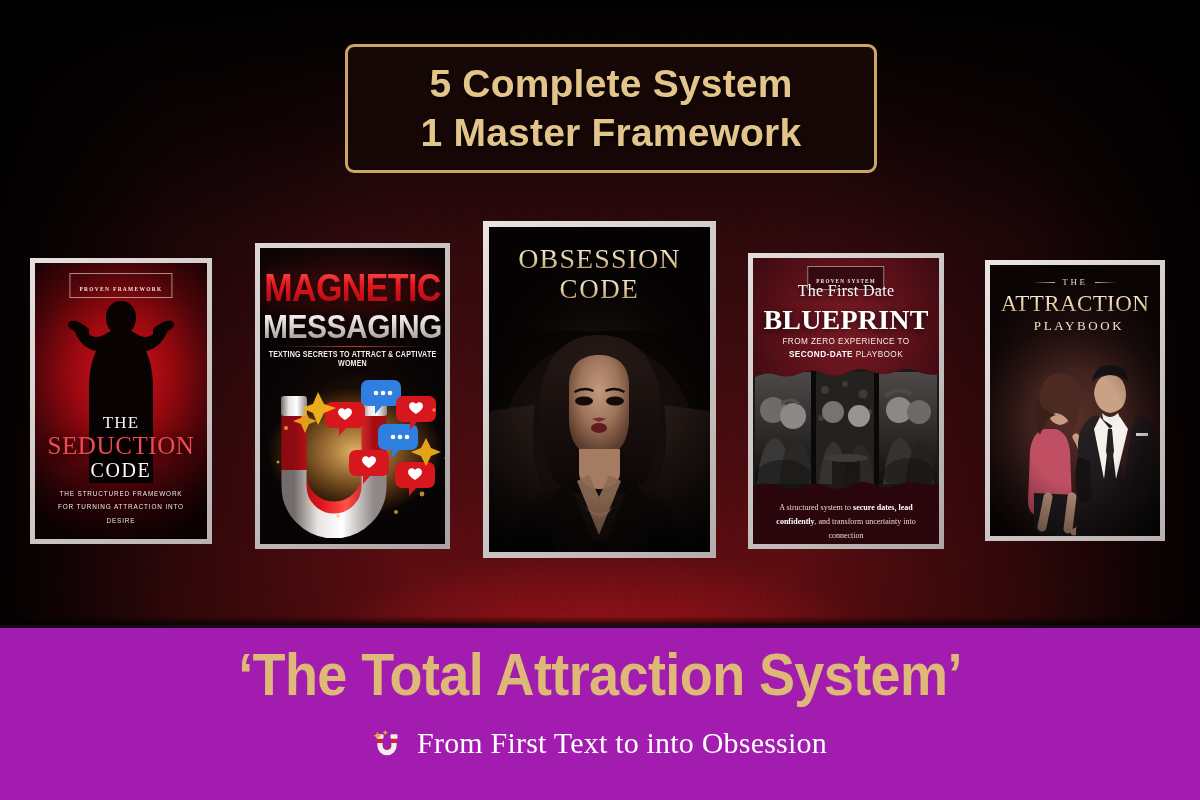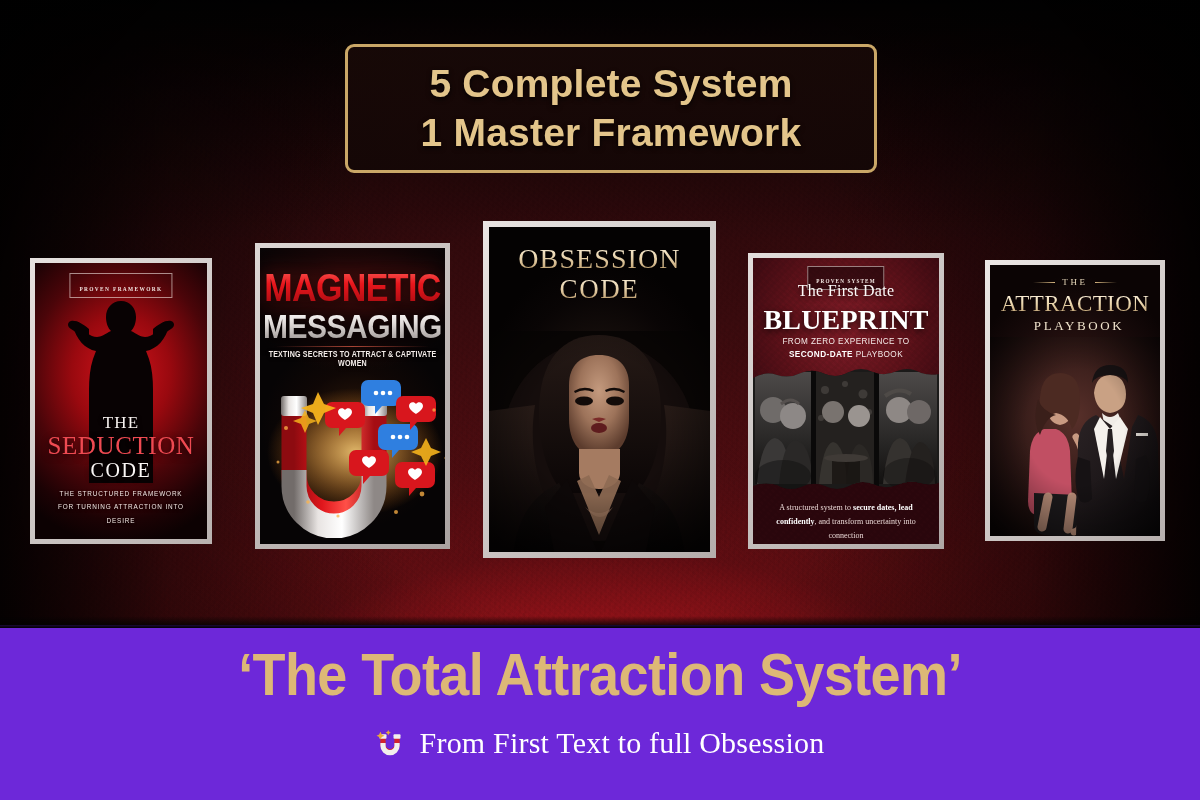--- a/index.html
+++ b/index.html
@@ -146,21 +146,21 @@
   .b5-kick span{font-family:"Liberation Serif",serif;font-size:9px;letter-spacing:2.6px;color:#e9d9bb;}
   .b5-t1{position:absolute;left:0;right:0;top:26px;text-align:center;
     font-family:"Liberation Serif",serif;font-size:23px;letter-spacing:.4px;
     background:linear-gradient(180deg,#fff8ea 0%,#ecd7ae 48%,#b08f5e 100%);
     -webkit-background-clip:text;background-clip:text;color:transparent;}
   .b5-t2{position:absolute;left:8px;right:0;top:53px;text-align:center;
     font-family:"Liberation Serif",serif;font-size:13px;letter-spacing:2.6px;color:#efe3cc;}
   .b5-art{position:absolute;left:0;right:0;top:72px;bottom:0;}
 
   
-  .banner{position:absolute;left:0;bottom:0;width:1200px;height:175px;background:#6d28d9;}
+  .banner{position:absolute;left:0;bottom:0;width:1200px;height:175px;background:#a21caf;}
   .banner-top{position:absolute;left:0;top:-9px;width:1200px;height:12px;
     background:linear-gradient(180deg,rgba(0,0,0,0),#000);}
   .banner-title{position:absolute;left:0;right:0;top:18px;text-align:center;
     font-family:"Liberation Sans",sans-serif;font-weight:700;font-size:54px;color:#ddb876;
     letter-spacing:-.6px;transform:scaleY(1.1);}
   .banner-sub-row{position:absolute;left:0;right:0;top:101px;display:flex;align-items:center;justify-content:center;gap:16px;}
   .banner-sub{font-family:"Liberation Serif",serif;font-size:30px;color:#ffffff;letter-spacing:.2px;}
   .magnet-icon{display:block;width:28px;height:28px;}
 </style>
 </head>
@@ -458,17 +458,17 @@
       <svg class="magnet-icon" viewBox="0 0 32 32">
         <path d="M8 9 L8 18 A8 8 0 0 0 24 18 L24 9" fill="none" stroke="#d3232c" stroke-width="6"></path>
         <path d="M8 16 L8 19 A8 8 0 0 0 24 19 L24 16" fill="none" stroke="#f2eeec" stroke-width="6"></path>
         <rect x="4" y="6" width="8" height="5" rx="1" fill="#f2eeec"></rect>
         <rect x="20" y="6" width="8" height="5" rx="1" fill="#f2eeec"></rect>
         <g fill="#e9a93a">
           <path d="M5 3 l1.6 3.2 L9.8 7.8 L6.6 9 L5 12 L3.6 9 L.6 7.8 L3.6 6.2z"></path>
           <path d="M14 1 l1 2 l2 1 l-2 1 l-1 2 l-1-2 l-2-1 l2-1z"></path>
         </g>
       </svg>
-      <span class="banner-sub">From First Text to full Obsession</span>
+      <span class="banner-sub">From First Text to into Obsession</span>
     </div>
   </div>
 
 </div>
 
 </body></html>

